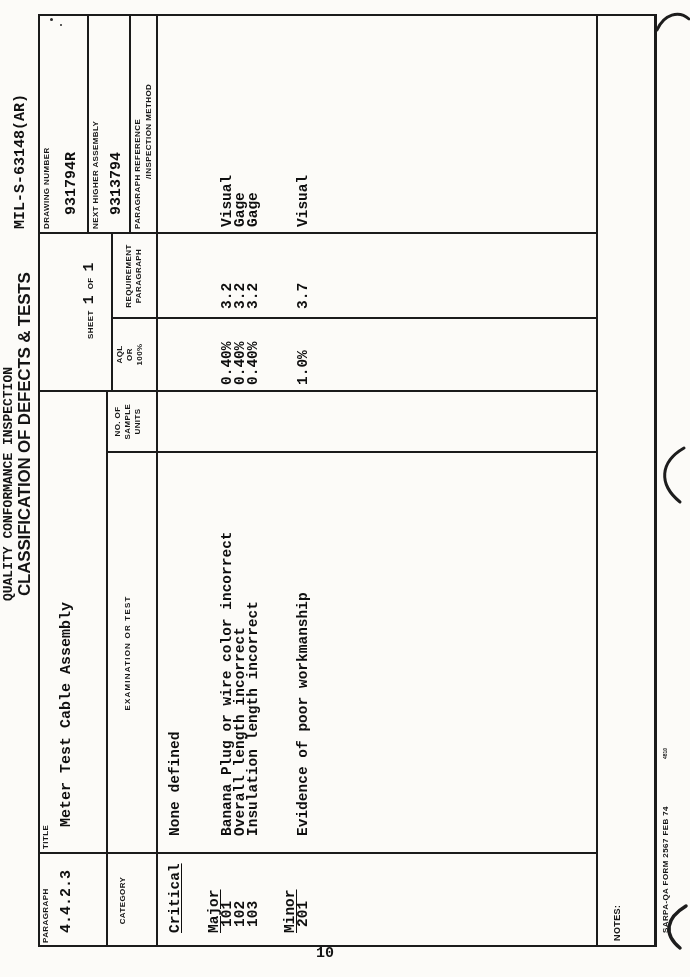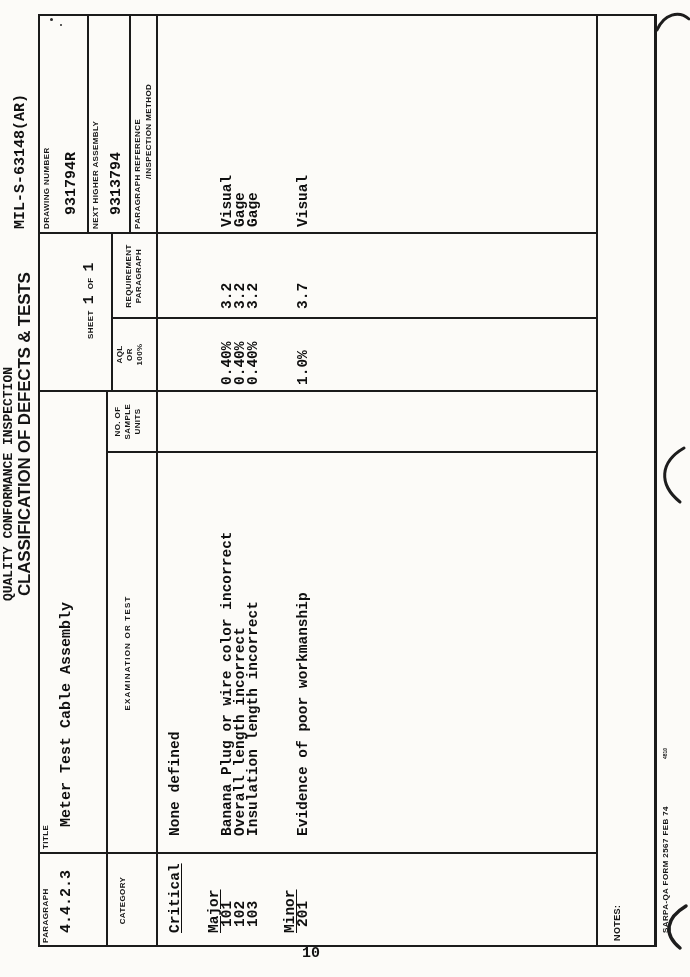--- a/index.html
+++ b/index.html
@@ -45,21 +45,21 @@
   .footer-form{
     position:absolute; left:44px; top:661px;
     font:bold 8px/9px "Liberation Sans",sans-serif; letter-spacing:.4px; white-space:nowrap;
   }
   .footer-code{
     position:absolute; left:218px; top:662px;
     font:bold 5px/6px "Liberation Sans",sans-serif; white-space:nowrap;
   }
   .notes-lbl{font-size:9px;}
   .page-number{
-    position:absolute; left:302px; top:946px;
+    position:absolute; left:316px; top:946px;
     font:600 15px/15px "Liberation Mono","DejaVu Sans Mono",monospace;
   }
   .speck{position:absolute; background:#2a2a2a; border-radius:50%;}
   .pen{position:absolute;}
   .pen path{fill:none; stroke:#1d1d1d; stroke-linecap:round;}
 </style>
 </head>
 <body>
 
 <div class="page">

